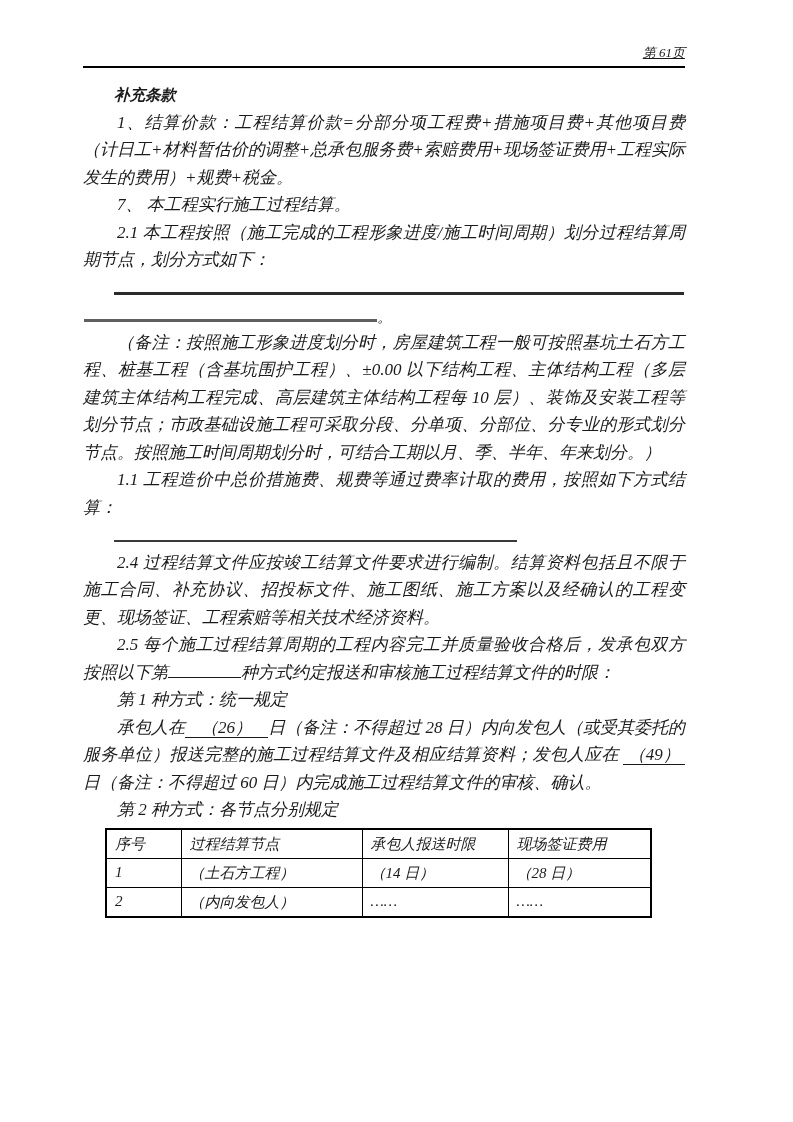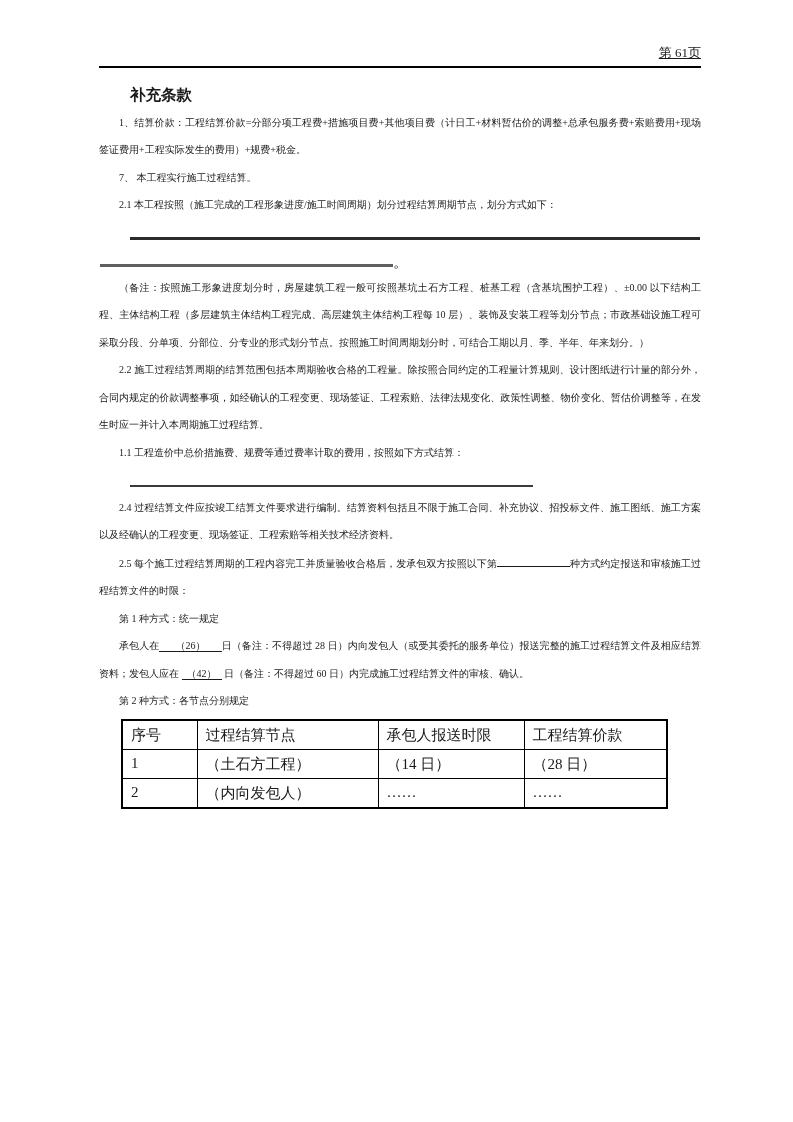--- a/index.html
+++ b/index.html
@@ -8,42 +8,43 @@
     position: relative;
     width: 793px;
     height: 1122px;
     background: #ffffff;
     font-family: "Liberation Serif", "DejaVu Serif", serif;
     color: #1a1a1a;
     overflow: hidden;
   }
   .content {
     position: absolute;
-    left: 99px;
+    left: 83px;
     top: 0;
     width: 602px;
+    font-style: italic;
   }
   .page-header {
     padding-top: 45px;
     padding-bottom: 5px;
     border-bottom: 2px solid #000;
     text-align: right;
     font-size: 13px;
     line-height: 16px;
   }
   .page-header .pagenum { text-decoration: underline; }
   .doc-heading {
     margin-top: 13px;
     font-size: 15.5px;
     font-weight: bold;
     line-height: 27.5px;
     text-indent: 2em;
   }
   p.para {
-    font-size: 10px;
+    font-size: 17px;
     line-height: 27.5px;
     text-align: justify;
     text-indent: 2em;
   }
   .ul-row { height: 27.5px; position: relative; font-size: 15px; line-height: 27.5px; }
   .ul-seg { display: inline-block; vertical-align: baseline; }
   .ul-1 { margin-left: 31px; width: 570px; height: 21px; border-bottom: 3px solid #2b2b2b; }
   .ul-2 { margin-left: 1px;  width: 293px; height: 21px; border-bottom: 3px solid #5f5f5f; }
   .ul-3 { margin-left: 31px; width: 403px; height: 21px; border-bottom: 2px solid #3a3a3a; }
   .inline-blank {
@@ -103,52 +104,51 @@
     <div class="ul-row">
       <span class="ul-seg ul-1"></span>
     </div>
 
     <div class="ul-row">
       <span class="ul-seg ul-2"></span><span>。</span>
     </div>
 
     <p class="para">（备注：按照施工形象进度划分时，房屋建筑工程一般可按照基坑土石方工程、桩基工程（含基坑围护工程）、±0.00 以下结构工程、主体结构工程（多层建筑主体结构工程完成、高层建筑主体结构工程每 10 层）、装饰及安装工程等划分节点；市政基础设施工程可采取分段、分单项、分部位、分专业的形式划分节点。按照施工时间周期划分时，可结合工期以月、季、半年、年来划分。）</p>
 
-    <p class="para">2.2 施工过程结算周期的结算范围包括本周期验收合格的工程量。除按照合同约定的工程量计算规则、设计图纸进行计量的部分外，合同内规定的价款调整事项，如经确认的工程变更、现场签证、工程索赔、法律法规变化、政策性调整、物价变化、暂估价调整等，在发生时应一并计入本周期施工过程结算。</p>
 
     <p class="para">1.1 工程造价中总价措施费、规费等通过费率计取的费用，按照如下方式结算：</p>
 
     <div class="ul-row">
       <span class="ul-seg ul-3"></span>
     </div>
 
 
     <p class="para">2.4 过程结算文件应按竣工结算文件要求进行编制。结算资料包括且不限于施工合同、补充协议、招投标文件、施工图纸、施工方案以及经确认的工程变更、现场签证、工程索赔等相关技术经济资料。</p>
 
     <p class="para"><span>2.5 每个施工过程结算周期的工程内容完工并质量验收合格后，发承包双方按照以下第</span><span class="inline-blank"></span><span>种方式约定报送和审核施工过程结算文件的时限：</span></p>
 
     <p class="para">第 1 种方式：统一规定</p>
 
-    <p class="para"><span>承包人在</span><span class="filled-blank">（26）</span><span>日（备注：不得超过 28 日）内向发包人（或受其委托的服务单位）报送完整的施工过程结算文件及相应结算资料；发包人应在 </span><span class="filled-blank narrow">（42）</span><span> 日（备注：不得超过 60 日）内完成施工过程结算文件的审核、确认。</span></p>
+    <p class="para"><span>承包人在</span><span class="filled-blank">（26）</span><span>日（备注：不得超过 28 日）内向发包人（或受其委托的服务单位）报送完整的施工过程结算文件及相应结算资料；发包人应在 </span><span class="filled-blank narrow">（49）</span><span> 日（备注：不得超过 60 日）内完成施工过程结算文件的审核、确认。</span></p>
 
     <p class="para">第 2 种方式：各节点分别规定</p>
 
     <table class="settlement">
       <colgroup>
         <col class="col-idx">
           <col class="col-node">
           <col class="col-submit">
           <col class="col-review">
       </colgroup>
       <tbody>
           <tr>
         <th>序号</th>
         <th>过程结算节点</th>
         <th>承包人报送时限</th>
-        <th>工程结算价款</th>
+        <th>现场签证费用</th>
       </tr>
       <tr>
         <td>1</td>
         <td>（土石方工程）</td>
         <td>（14 日）</td>
         <td>（28 日）</td>
       </tr>
       <tr>
         <td>2</td>
         <td>（内向发包人）</td>

